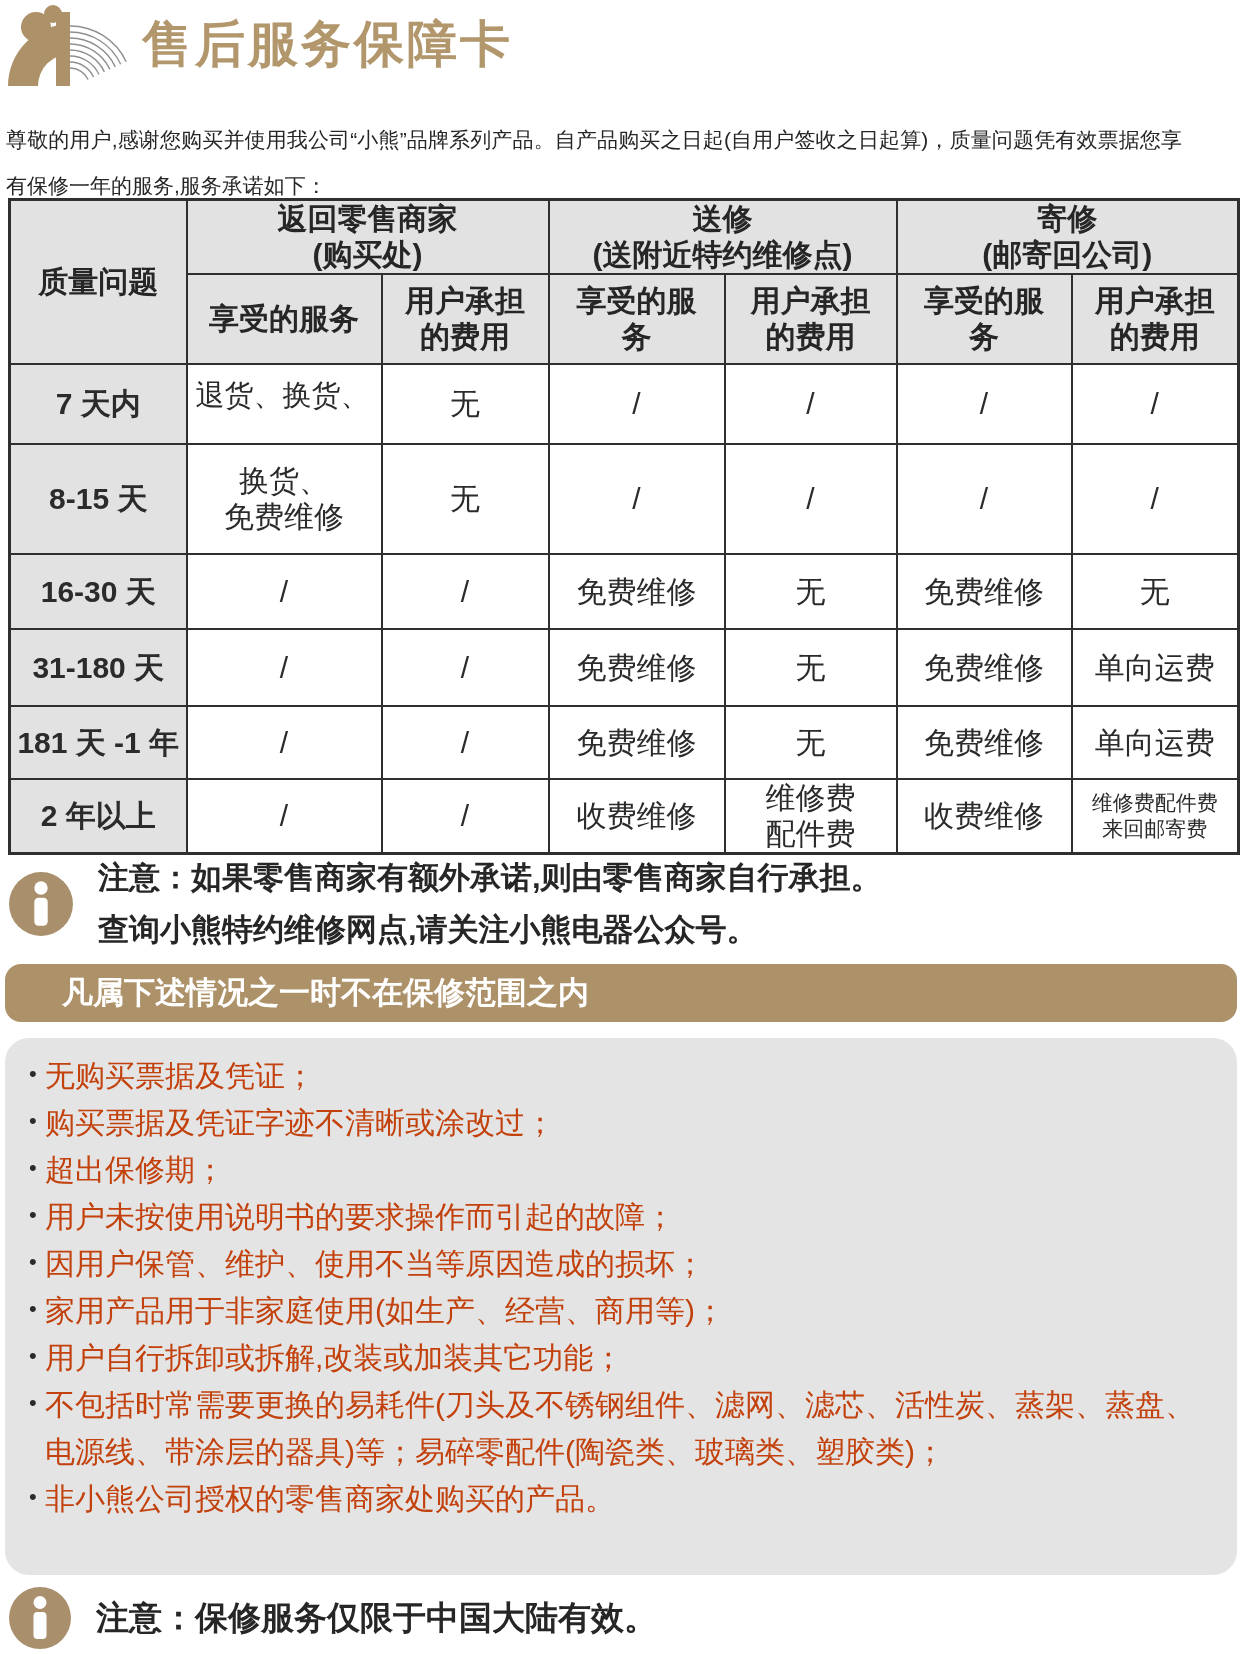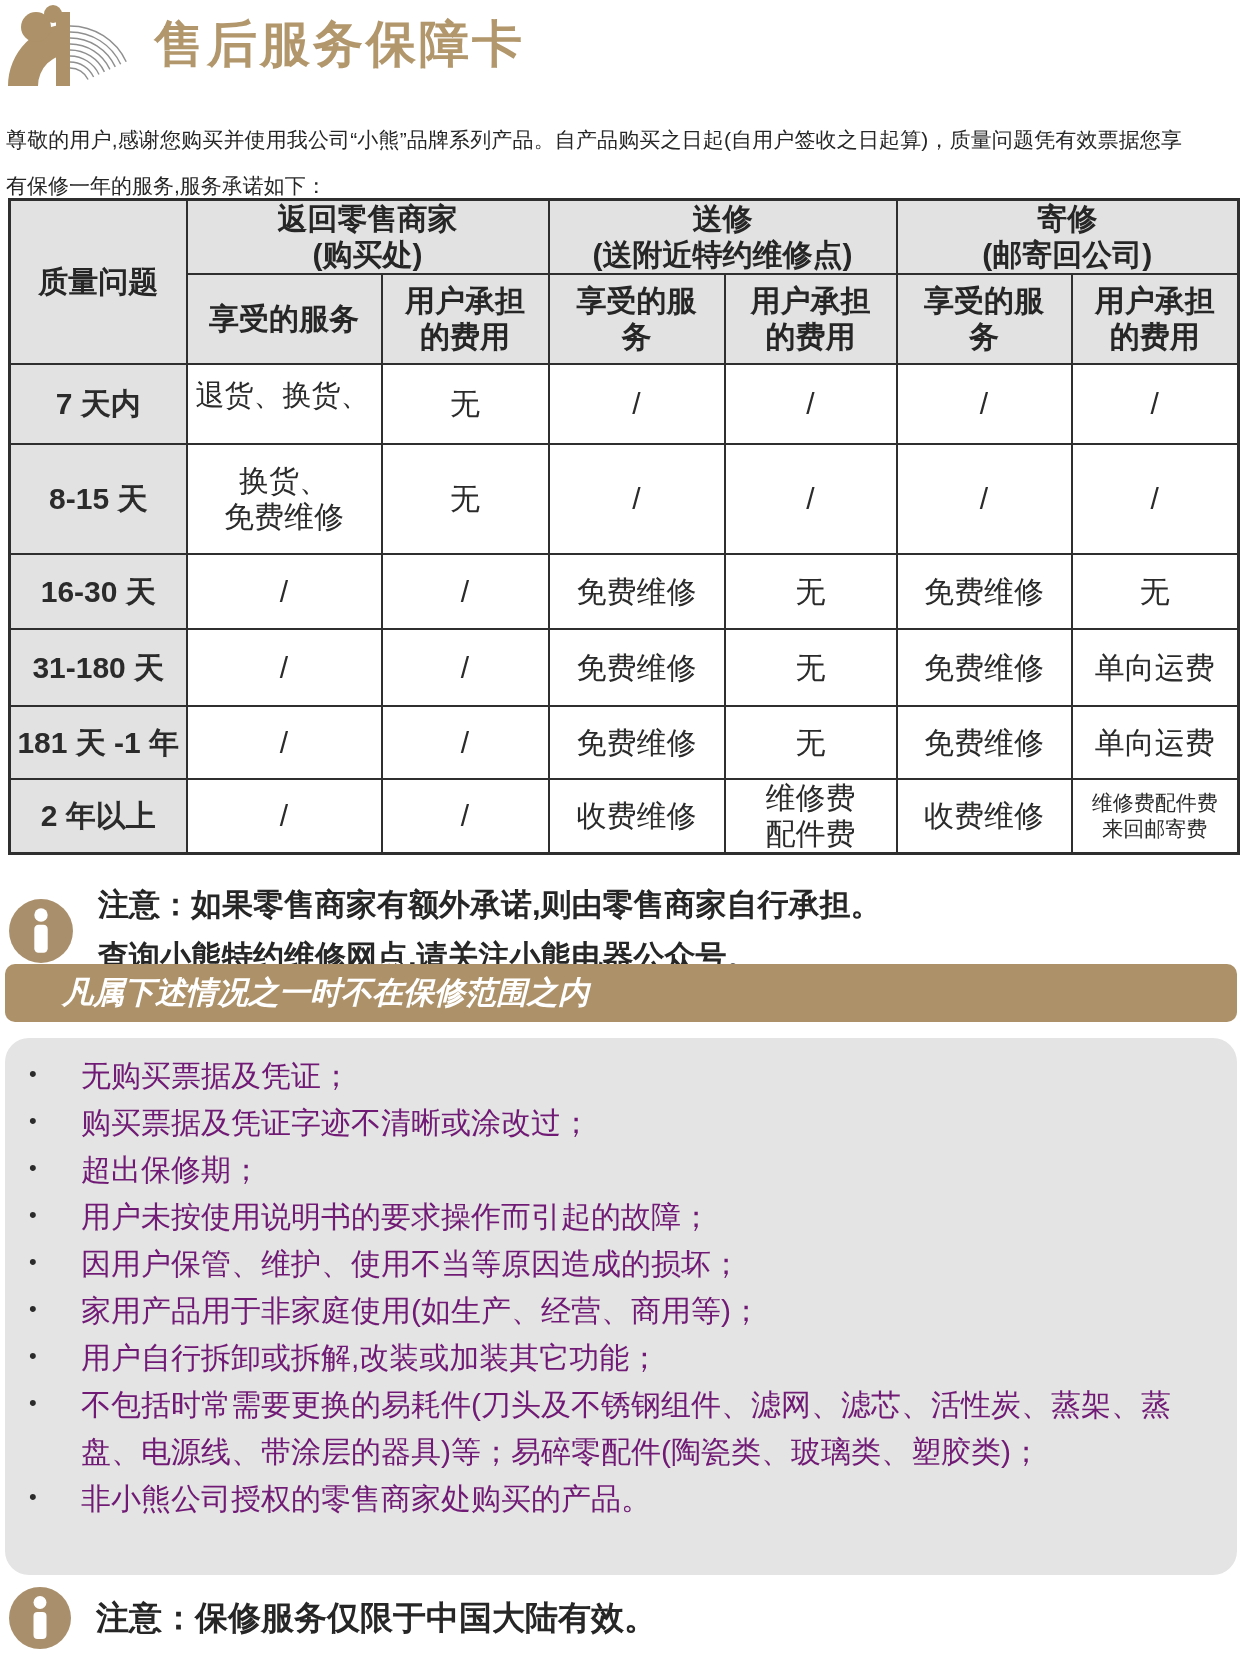--- a/index.html
+++ b/index.html
@@ -2,21 +2,21 @@
 <html style="--accent: #ad9168; --title: #b2976c; --panel: #e4e4e4; --header_bg: #e2e2e2; --border: #2f2f2f; --banner_text: #ffffff;"><head>
 <meta charset="utf-8">
 <style>
   html,body{margin:0;padding:0;}
   body{
     width:1242px;height:1654px;position:relative;background:#fff;
     font-family:"Liberation Sans","DejaVu Sans",sans-serif;color:#2b2b2b;
     overflow:hidden;
   }
   
-  .header{position:absolute;left:6px;top:2px;display:flex;align-items:center;gap:16px;}
+  .header{position:absolute;left:6px;top:2px;display:flex;align-items:center;gap:4px;}
   .logo{width:132px;height:84px;flex:0 0 auto;}
   .page-title{font-size:50px;font-weight:700;color:var(--title,#b2976c);letter-spacing:3px;white-space:nowrap;}
   
   .intro{position:absolute;left:6px;top:96px;width:1176px;font-size:21px;line-height:46px;
     text-align:justify;color:#262626;}
   
   .wtable{position:absolute;left:8px;top:198px;border-collapse:collapse;table-layout:fixed;
     width:1229px;border:3px solid var(--border,#2f2f2f);}
   .wtable th,.wtable td{border:2px solid var(--border,#2f2f2f);white-space:pre-line;
     text-align:center;vertical-align:middle;padding:0;}
@@ -24,34 +24,34 @@
   .group-h{line-height:35px;}
   .row-label{background:var(--header_bg,#e2e2e2);font-weight:700;font-size:30px;color:#262626;}
   .wtable td{font-size:30px;line-height:36px;color:#2b2b2b;}
   tr.r0{height:80px;} tr.r1{height:110px;} tr.r2{height:75px;}
   tr.r3{height:77px;} tr.r4{height:73px;} tr.r5{height:71px;}
   tr.h1{height:72px;} tr.h2{height:90px;}
   td.cell-topleft{text-align:left;vertical-align:top;padding:12px 8px;font-size:29px;}
   td.small{font-size:21px;line-height:26px;}
   
   .note{display:flex;align-items:center;gap:24px;}
-  .note1{position:absolute;left:8px;top:852px;margin-top:27px;}
+  .note1{position:absolute;left:8px;top:852px;}
   .note2{position:absolute;left:8px;top:1586px;justify-content:space-between;}
   .info-badge{flex:0 0 auto;}
   .note-text{font-size:31px;font-weight:700;line-height:52px;color:#262626;}
   .note2 .note-text{font-size:33px;}
   
   .banner{position:absolute;left:5px;top:964px;width:1232px;height:58px;box-sizing:border-box;
-    background:var(--accent,#ad9168);border-radius:10px;color:var(--banner_text,#fff);
-    font-size:31px;font-weight:700;line-height:58px;padding-left:57px;font-style:italic;}
+    background:var(--accent,#ad9168);border-radius:16px;color:var(--banner_text,#fff);
+    font-size:31px;font-weight:700;line-height:58px;padding-left:57px;}
   
   .panel{position:absolute;left:5px;top:1038px;width:1232px;height:537px;box-sizing:border-box;
     background:var(--panel,#e4e4e4);border-radius:24px;padding:14px 34px 10px 0;}
   .panel ul{margin:0;padding:0;list-style:none;}
-  .panel li{position:relative;padding-left:76px;font-size:30px;line-height:47px;color:#701a75;}
+  .panel li{position:relative;padding-left:40px;font-size:30px;line-height:47px;color:#c2410c;}
   .panel li::before{content:"•";position:absolute;left:24px;top:-2px;font-size:22px;color:#2b2b2b;}
 </style>
 </head>
 <body>
 
 <div class="header">
   <svg class="logo" viewBox="0 0 132 84" xmlns="http://www.w3.org/2000/svg">
     <path d="M 2 84 A 62 62 0 0 1 64 22 L 64 52 A 32 32 0 0 0 32 84 Z" fill="#ad9168"></path>
     <circle cx="30" cy="25" r="15" fill="#ad9168"></circle>
     <circle cx="47" cy="12" r="9" fill="#ad9168"></circle>

